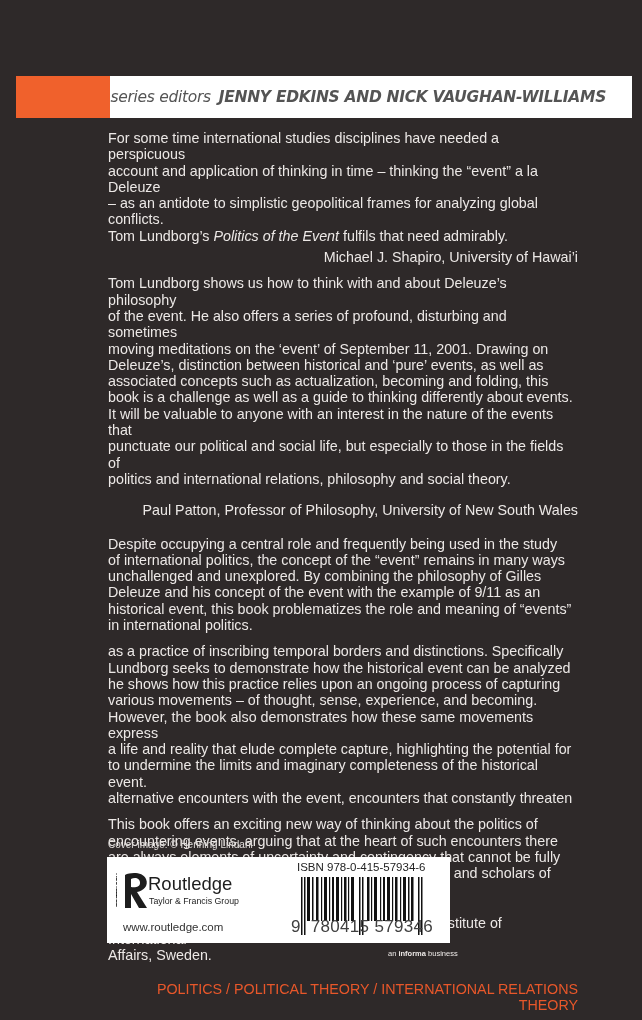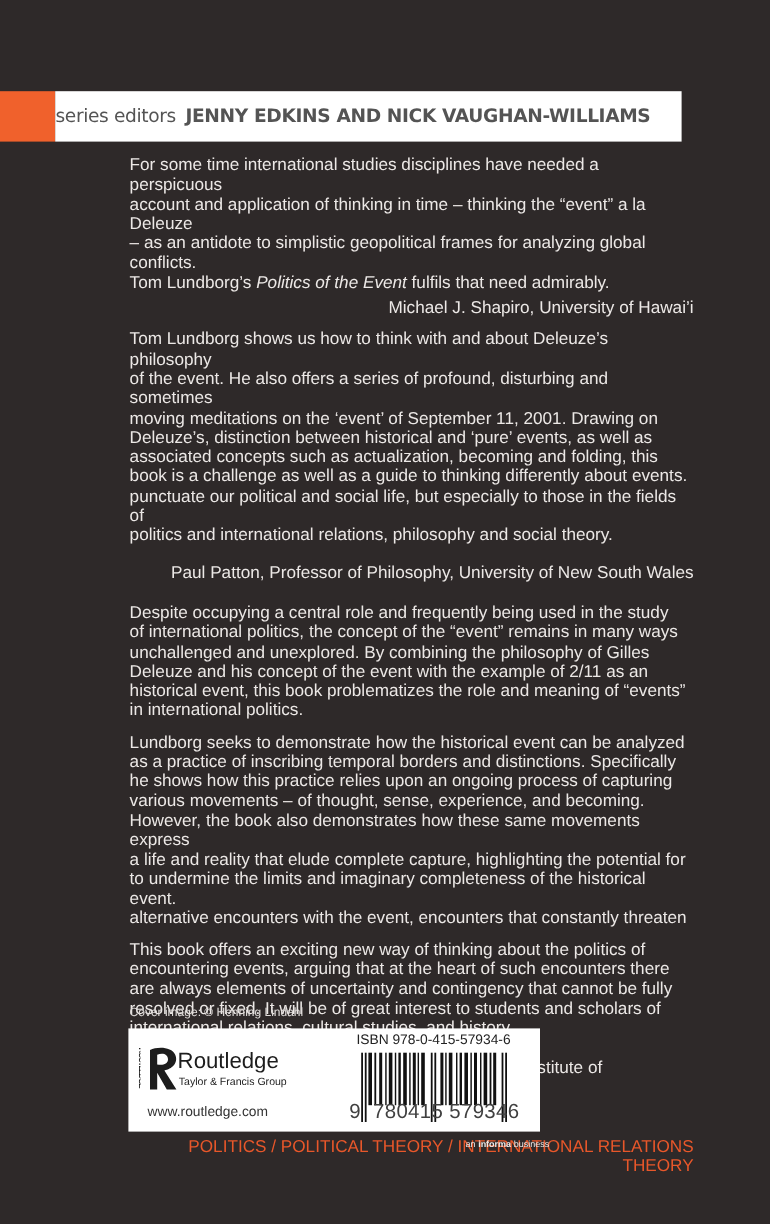--- a/index.html
+++ b/index.html
@@ -3,21 +3,21 @@
   <meta charset="utf-8">
   <style>
     html, body { margin: 0; padding: 0; }
     body {
       width: 642px; height: 1020px;
       background: #2e2929;
       position: relative; overflow: hidden;
       font-family: "Liberation Sans", sans-serif;
       color: #ece8e6;
     }
-    .banner { position: absolute; top: 76px; left: 0; height: 42px; width: 568px; display: flex; }
+    .banner { position: absolute; top: 76px; left: 16px; height: 42px; width: 616px; display: flex; font-style: italic; }
     .banner .orange { width: 108px; height: 100%; background: #f0612c; }
     .banner .white { flex: 1; background: #ffffff; display: flex; align-items: center; justify-content: flex-end; padding-right: 26px; box-sizing: border-box; }
     .banner .txt { font-family: "DejaVu Sans", sans-serif; font-size: 15.5px; color: #545454; letter-spacing: -0.3px; white-space: nowrap; }
     .banner .lbl { font-weight: normal; margin-right: 8px; }
     .banner .names { font-weight: bold; }
 
     .content { position: absolute; left: 108px; top: 130px; width: 470px; font-size: 14.3px; line-height: 16.3px; }
     .content p { margin: 0; }
     .gap-s { height: 10px; }
     .gap-m { height: 17px; }
@@ -58,37 +58,38 @@
     <p class="attr" style="margin-top:5px">Michael J. Shapiro, University of Hawai’i</p>
   </div>
   <div class="gap-s"></div>
   <div>
     <p>Tom Lundborg shows us how to think with and about Deleuze’s philosophy</p>
     <p>of the event. He also offers a series of profound, disturbing and sometimes</p>
     <p>moving meditations on the ‘event’ of September 11, 2001. Drawing on</p>
     <p>Deleuze’s, distinction between historical and ‘pure’ events, as well as</p>
     <p>associated concepts such as actualization, becoming and folding, this</p>
     <p>book is a challenge as well as a guide to thinking differently about events.</p>
+    <p>It will be valuable to anyone with an interest in the nature of the events that</p>
     <p>punctuate our political and social life, but especially to those in the fields of</p>
     <p>politics and international relations, philosophy and social theory.</p>
     <p class="attr" style="margin-top:15px">Paul Patton, Professor of Philosophy, University of New South Wales</p>
   </div>
   <div class="gap-m"></div>
   <div>
     <p>Despite occupying a central role and frequently being used in the study</p>
     <p>of international politics, the concept of the “event” remains in many ways</p>
     <p>unchallenged and unexplored. By combining the philosophy of Gilles</p>
-    <p>Deleuze and his concept of the event with the example of 2/11 as an</p>
+    <p>Deleuze and his concept of the event with the example of 9/11 as an</p>
     <p>historical event, this book problematizes the role and meaning of “events”</p>
     <p>in international politics.</p>
   </div>
   <div class="gap-s"></div>
   <div>
+    <p>as a practice of inscribing temporal borders and distinctions. Specifically</p>
     <p>Lundborg seeks to demonstrate how the historical event can be analyzed</p>
-    <p>as a practice of inscribing temporal borders and distinctions. Specifically</p>
     <p>he shows how this practice relies upon an ongoing process of capturing</p>
     <p>various movements – of thought, sense, experience, and becoming.</p>
     <p>However, the book also demonstrates how these same movements express</p>
     <p>a life and reality that elude complete capture, highlighting the potential for</p>
     <p>to undermine the limits and imaginary completeness of the historical event.</p>
     <p>alternative encounters with the event, encounters that constantly threaten</p>
   </div>
   <div class="gap-s"></div>
   <div>
     <p>This book offers an exciting new way of thinking about the politics of</p>

